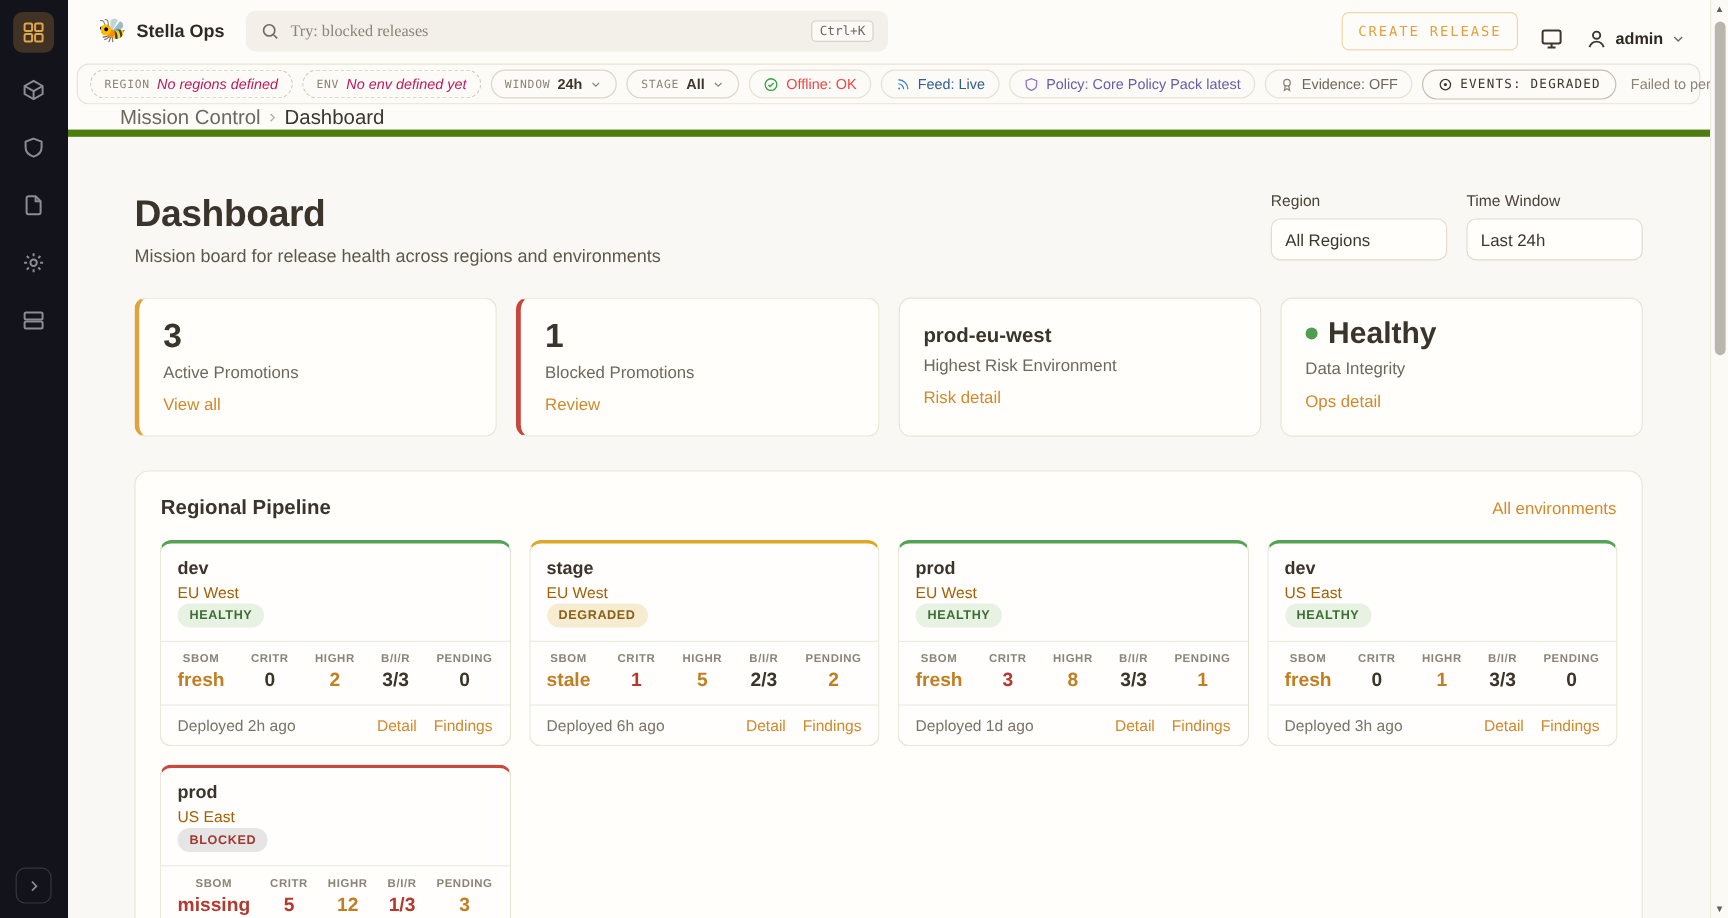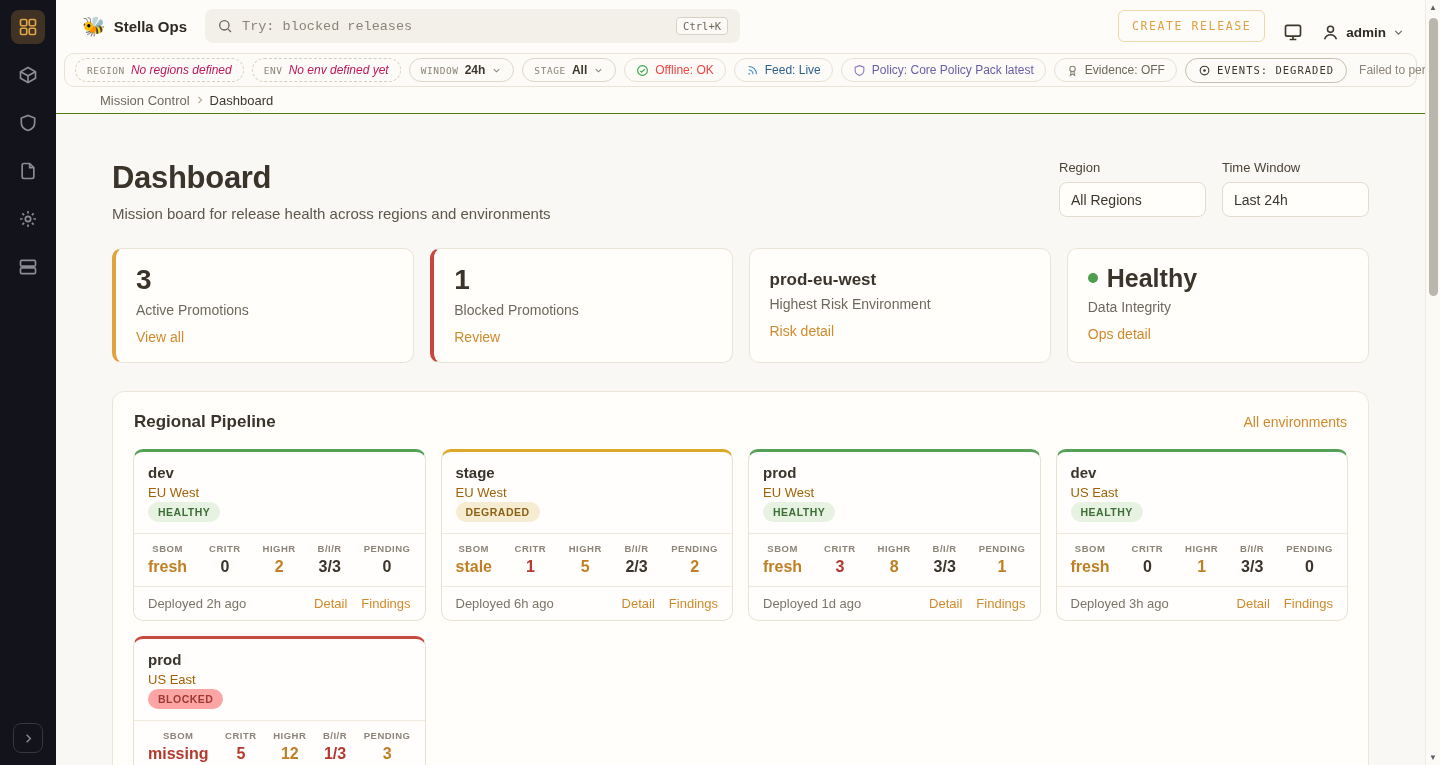--- a/index.html
+++ b/index.html
@@ -18,21 +18,21 @@
   
   .main { margin-left:56px; margin-right:15px; }
 
   
   .topbar { height:52px; background:#fdfcf9; display:flex; align-items:center; padding:0 20px 0 26px; }
   .brand { display:flex; align-items:center; gap:8px; margin-right:18px; }
   .brand .logo { font-size:19px; }
   .brand .name { font-size:15px; font-weight:700; color:#2e2922; }
   .searchbox { width:535px; height:34px; background:#f3f0ea; border-radius:8px; display:flex; align-items:center; gap:9px; padding:0 12px; }
   .searchbox svg { width:16px; height:16px; color:#6e685c; flex:none; }
-  .searchbox input { flex:1; border:none; outline:none; background:transparent; font-family:Liberation Mono, monospace; font-size:13.5px; color:#a16207; }
+  .searchbox input { flex:1; border:none; outline:none; background:transparent; font-family:Liberation Serif, serif; font-size:13.5px; color:#a16207; }
   .searchbox input::placeholder { color:#8b8477; }
   .kbd { font-family:"DejaVu Sans Mono", monospace; font-size:10.5px; color:#6e685c; border:1px solid #d8d2c6; background:#fbfaf6; border-radius:4px; padding:2px 6px; }
   .top-right { margin-left:auto; display:flex; align-items:flex-end; gap:18px; }
   .create-btn { border:1px solid #eed7ab; background:transparent; color:#dfa143; font-family:"DejaVu Sans Mono", monospace; font-size:11.5px; letter-spacing:1.6px; padding:8px 13px; border-radius:6px; cursor:pointer; }
   .icon-btn { color:#3c362d; display:grid; place-items:center; cursor:pointer; }
   .icon-btn svg { width:20px; height:20px; }
   .user-wrap { display:flex; align-items:center; gap:6px; cursor:pointer; }
   .user-wrap svg.avatar { width:19px; height:19px; color:#3c362d; }
   .user-wrap .uname { font-size:13.5px; font-weight:600; color:#2e2922; }
   .user-wrap svg.caret { width:13px; height:13px; color:#6e685c; }
@@ -51,21 +51,21 @@
   .pill svg { width:13px; height:13px; }
   .pill.ok { color:#ef4444; } .pill.ok svg { color:#34a346; }
   .pill.feed { color:#2f5f8f; } .pill.feed svg { color:#3f8ccb; }
   .pill.policy { color:#6b5ca8; } .pill.policy svg { color:#8d77cc; }
   .pill.evid { color:#6e685c; } .pill.evid svg { color:#8b8477; }
   .pill.events { border-color:#c6bfae; color:#3c362d; font-family:"DejaVu Sans Mono", monospace; font-size:10.5px; letter-spacing:1px; padding:5px 12px; }
   .pill.events svg { color:#3c362d; }
   .ctx-error { font-size:12px; color:#8b8477; margin-left:4px; white-space:nowrap; }
 
   
-  .crumbs { background:#fdfcf9; height:27px; display:flex; align-items:center; gap:4px; padding:0 20px 0 44px; font-size:13px; border-bottom:1px solid #4d7c0f; }
+  .crumbs { background:#fdfcf9; height:27px; display:flex; align-items:center; gap:4px; padding:0 20px 0 44px; font-size:17px; border-bottom:6px solid #4d7c0f; }
   .crumbs .parent { color:#6e685c; cursor:pointer; }
   .crumbs svg { width:12px; height:12px; color:#b4ac9c; }
   .crumbs .current { color:#3c362d; font-weight:500; }
 
   
   .content { padding:46px 56px 0; }
   .page-head { display:flex; justify-content:space-between; align-items:flex-start; }
   .page-title { font-size:31px; font-weight:700; color:#3a342b; letter-spacing:-0.3px; }
   .page-sub { font-size:15px; color:#5d574b; margin-top:9px; }
   .head-filters { display:flex; gap:16px; }
@@ -93,21 +93,21 @@
   .env-card { background:#fffefd; border:1px solid #e8e2d5; border-radius:10px; overflow:hidden; }
   .env-card.healthy { border-top:3px solid #55a257; }
   .env-card.degraded { border-top:3px solid #dca828; }
   .env-card.blocked { border-top:3px solid #c84a3e; }
   .env-head { display:flex; justify-content:space-between; align-items:flex-start; padding:12px 14px 11px;flex-direction:column; }
   .env-name { font-size:15px; font-weight:700; color:#3a342b; }
   .env-region { font-size:13px; color:#a16207; margin-top:4px; }
   .badge { font-size:10.5px; font-weight:700; letter-spacing:0.5px; border-radius:999px; padding:4px 10px; margin-top:2px; }
   .badge.healthy { background:#e8f2e2; color:#3c6e35; }
   .badge.degraded { background:#f6ecd2; color:#8a6116; }
-  .badge.blocked { background:#fca5a5; color:#a03a30; }
+  .badge.blocked { background:#e5e5e5; color:#a03a30; }
   .env-metrics { border-top:1px solid #f0eadd; display:flex; justify-content:space-between; padding:9px 14px 10px; }
   .metric { text-align:center; }
   .m-label { font-size:9.5px; letter-spacing:0.5px; color:#8b8477; font-weight:600; }
   .m-value { font-size:16px; font-weight:700; margin-top:4px; color:#3a342b; }
   .m-value.amber { color:#c07f22; }
   .m-value.red { color:#b3392f; }
   .env-foot { border-top:1px solid #f0eadd; display:flex; justify-content:space-between; align-items:center; padding:9px 14px; font-size:13px; }
   .deployed { color:#7b7567; }
   .foot-links { display:flex; gap:14px; }
   .foot-links span { color:#d08a2c; cursor:pointer; }

